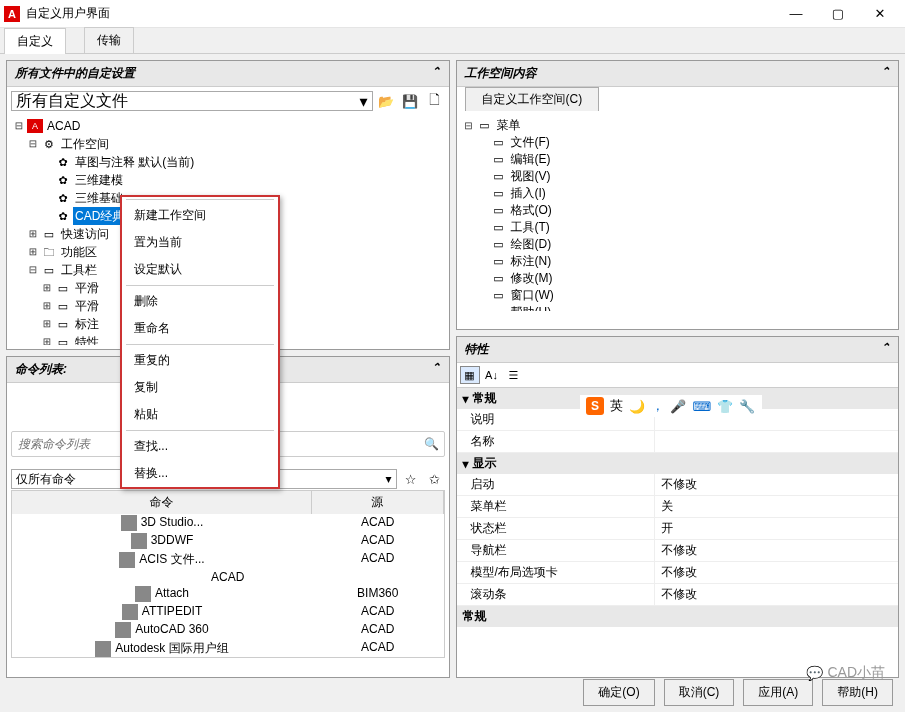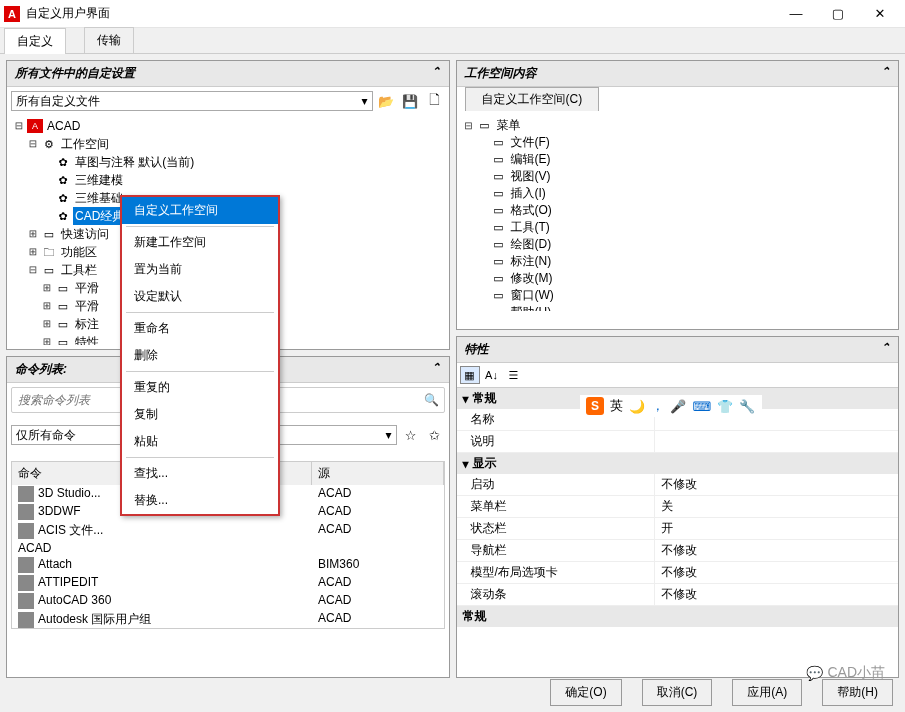--- a/index.html
+++ b/index.html
@@ -17,42 +17,42 @@
 
 .layout { display: flex; padding: 6px; gap: 6px; height: 630px; }
 .leftcol, .rightcol { flex: 1; display: flex; flex-direction: column; gap: 6px; }
 
 .panel { border: 1px solid #999; background: #fff; display: flex; flex-direction: column; }
 .panel-hdr { background: #e8e8e8; padding: 4px 8px; font-weight: bold; display: flex; justify-content: space-between; border-bottom: 1px solid #ccc; cursor: pointer; font-style: italic; }
 .collapse { font-size: 11px; }
 .panel-body { flex: 1; overflow: hidden; padding: 4px; background: #fff; }
 
 .dd-row { display: flex; align-items: center; gap: 4px; margin-bottom: 4px; }
-.dd { flex: 1; border: 1px solid #aaa; background: #fff; padding: 2px 4px; height: 20px; display: flex; align-items: center; justify-content: space-between; font-size: 12px; }
+.dd { flex: 1; border: 1px solid #aaa; background: #fff; padding: 2px 4px; height: 20px; display: flex; align-items: center; justify-content: space-between; font-size: 16px; }
 .iconbtn { width: 20px; height: 20px; display: flex; align-items: center; justify-content: center; cursor: pointer; font-size: 13px; }
 
 .tree { font-size: 12px; line-height: 18px; padding: 2px; overflow: auto; height: 230px; }
 .tree-row { display: flex; align-items: center; white-space: nowrap; }
 .tree-toggle { width: 12px; text-align: center; cursor: pointer; font-size: 10px; color: #333; }
 .tree-icon { width: 16px; height: 14px; display: inline-flex; align-items: center; justify-content: center; font-size: 11px; margin: 0 2px; }
 .tree-label { padding: 0 2px; cursor: pointer; }
 .selected { background: #0078d7; color: #fff; }
 .ind { display: inline-block; }
 
 .ctx-menu { position: absolute; left: 120px; top: 195px; width: 160px; background: #fff; border: 2px solid #c33; box-shadow: 2px 2px 5px rgba(0,0,0,0.3); font-size: 12px; z-index: 100; }
 .ctx-item { padding: 5px 12px; cursor: pointer; }
 .ctx-item.hl { background: #0078d7; color: #fff; }
 .ctx-sep { height: 1px; background: #ccc; margin: 2px 4px; }
 
-.search-row { display: flex; align-items: center; gap: 4px; padding: 4px; border: 1px solid #ccc; border-radius: 2px; background: #fff; }
+.search-row { display: flex; align-items: center; gap: 4px; padding: 4px; border: 1px solid #ccc; border-radius: 2px; background: #fff; margin-top: 44px; }
 .search-input { flex: 1; border: none; outline: none; font-size: 12px; color: #888; font-style: italic; }
 .filter-row { display: flex; align-items: center; gap: 4px; margin-top: 12px; }
 .filter-dd { flex: 1; border: 1px solid #aaa; padding: 2px 4px; height: 20px; display: flex; justify-content: space-between; align-items: center; }
 
-.cmdlist { border: 1px solid #ccc; margin-top: 16px; height: 168px; overflow: hidden; }
+.cmdlist { border: 1px solid #ccc; margin-top: 1px; height: 168px; overflow: hidden; text-align: center; }
 .cmdlist-hdr { display: flex; background: #f0f0f0; font-weight: normal; }
 .cmdlist-hdr > div { padding: 3px 6px; border-right: 1px solid #ccc; }
 .col1 { width: 300px; }
 .col2 { flex: 1; }
 .cmdlist-body { overflow: auto; height: 145px; }
 .cmd-row { display: flex; }
 .cmd-row > div { padding: 1px 6px; }
 .cmd-icon { width: 16px; height: 16px; display: inline-block; background: #888; margin-right: 4px; vertical-align: middle; }
 
 .ws-tab { display: inline-block; padding: 3px 16px; border: 1px solid #aaa; border-bottom: none; background: #f0f0f0; margin: 0 0 0 8px; font-size: 12px; }
@@ -65,21 +65,21 @@
 .prop-section { background: #e8e8e8; padding: 2px 6px; font-weight: bold; display: flex; align-items: center; gap: 4px; }
 .prop-row { display: flex; border-bottom: 1px solid #eee; }
 .prop-key { width: 45%; padding: 2px 14px; border-right: 1px solid #eee; }
 .prop-val { flex: 1; padding: 2px 6px; }
 
 .ime-bar { position: absolute; left: 580px; top: 395px; display: flex; align-items: center; gap: 6px; background: #fff; padding: 2px 6px; font-size: 13px; z-index: 50; }
 .ime-s { width: 18px; height: 18px; background: #f60; color: #fff; display: flex; align-items: center; justify-content: center; font-weight: bold; border-radius: 3px; font-size: 12px; }
 
 .watermark { position: absolute; right: 20px; bottom: 30px; color: #999; font-size: 14px; display: flex; align-items: center; gap: 4px; z-index: 200; }
 
-.footer { position: absolute; bottom: 6px; right: 12px; display: flex; gap: 20px; }
+.footer { position: absolute; bottom: 6px; right: 12px; display: flex; gap: 9px; }
 .btn { padding: 4px 14px; border: 1px solid #999; background: #f0f0f0; cursor: pointer; font-size: 12px; }
 </style>
 </head>
 <body>
 
 <div class="window">
 
   <div class="titlebar">
     <div class="icon">A</div>
     <div class="title">自定义用户界面</div>
@@ -339,25 +339,25 @@
           <div class="prop-btn active">▦</div>
           <div class="prop-btn">A↓</div>
           <div class="prop-btn">☰</div>
         </div>
         <div class="prop-grid">
           <div class="prop-section">
               <span>▾</span>
               <span>常规</span>
             </div>
           <div class="prop-row">
+              <div class="prop-key">说明</div>
+              <div class="prop-val"></div>
+            </div>
+          <div class="prop-row">
               <div class="prop-key">名称</div>
-              <div class="prop-val"></div>
-            </div>
-          <div class="prop-row">
-              <div class="prop-key">说明</div>
               <div class="prop-val"></div>
             </div>
           <div class="prop-section">
               <span>▾</span>
               <span>显示</span>
             </div>
           <div id="disprows">
               <div class="prop-row">
                 <div class="prop-key">启动</div>
                 <div class="prop-val">不修改</div>
@@ -386,28 +386,27 @@
           <div class="prop-section">
               <span>常规</span>
             </div>
           <div style="height:30px"></div>
         </div>
       </div>
     </div>
   </div>
 
   <div class="ctx-menu">
-    <div class="ctx-item hl">自定义工作空间</div>
     <div class="ctx-sep"></div>
     <div class="ctx-item">新建工作空间</div>
     <div class="ctx-item">置为当前</div>
     <div class="ctx-item">设定默认</div>
     <div class="ctx-sep"></div>
+    <div class="ctx-item">删除</div>
     <div class="ctx-item">重命名</div>
-    <div class="ctx-item">删除</div>
     <div class="ctx-sep"></div>
     <div class="ctx-item">重复的</div>
     <div class="ctx-item">复制</div>
     <div class="ctx-item">粘贴</div>
     <div class="ctx-sep"></div>
     <div class="ctx-item">查找...</div>
     <div class="ctx-item">替换...</div>
   </div>
 
   <div class="ime-bar">

